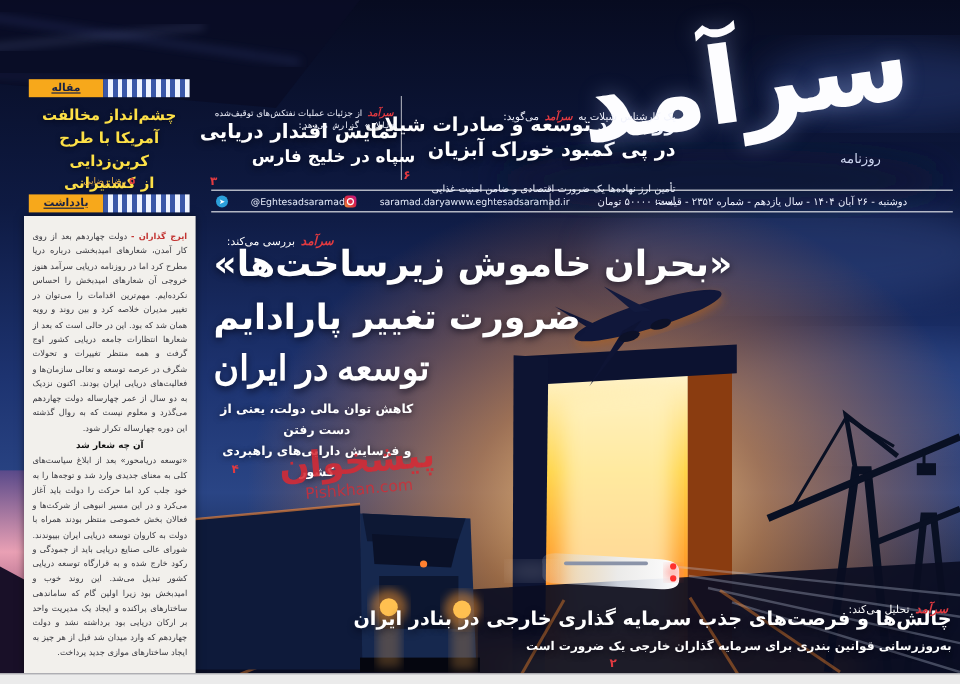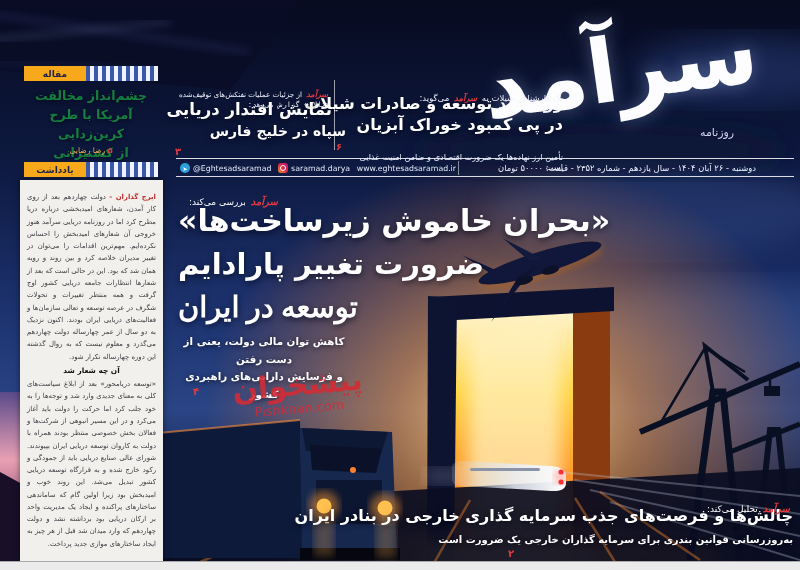--- a/index.html
+++ b/index.html
@@ -10,37 +10,37 @@
   .txt{color:#fff;z-index:3;margin-top:12px;}
   .masthead-logo{left:445px;top:-8px;width:350px;height:155px;display:flex;align-items:center;justify-content:center;
      font-size:88px;font-weight:bold;color:#fdfdff;transform:rotate(-8deg);z-index:3;
      text-shadow:0 0 18px rgba(180,200,255,.35);}
   .newspaper-label{left:700px;top:126px;font-size:11px;color:#cdd6f0;z-index:3;}
   .rule{background:rgba(255,255,255,.85);z-index:3;}
   .dateline{left:462px;top:160px;width:330px;height:16px;line-height:16px;text-align:center;
      font-size:8.4px;color:#eef2ff;z-index:3;white-space:nowrap;}
   .socialbar{left:180px;top:160px;width:276px;height:16px;display:flex;direction:ltr;align-items:center;
      justify-content:space-between;font-size:7.8px;color:#e3e9f7;z-index:3;}
-  .socialbar .item{display:flex;align-items:center;gap:3px;}
+  .socialbar .item{display:flex;align-items:center;gap:19px;}
   .tg{width:10px;height:10px;border-radius:50%;background:#2ca0da;display:flex;align-items:center;justify-content:center;
       color:#fff;font-size:6px;}
   .ig{width:10px;height:10px;border-radius:3px;background:linear-gradient(45deg,#f09433,#dc2743,#bc1888);
       display:flex;align-items:center;justify-content:center;}
   .ig i{width:4px;height:4px;border:1px solid #fff;border-radius:50%;display:block;}
   .mini-logo{color:#e23a40;font-weight:bold;font-style:italic;padding:0 2px;}
   .kicker{font-size:8.5px;color:#f0f2fc;}
   .hl{font-weight:bold;color:#fff;white-space:nowrap;text-shadow:0 2px 6px rgba(0,0,15,.65);}
   .pagenum{color:#e23a40;font-weight:bold;font-size:10px;z-index:3;}
   
   .tagrow{display:flex;direction:ltr;height:15px;z-index:3;}
   .tag{width:62px;background:#f7a81b;color:#1b2344;font-size:9px;font-weight:bold;
-       display:flex;align-items:center;justify-content:center;}
+       display:flex;align-items:center;justify-content:center;text-decoration:underline;}
   .stripes{flex:1;background:repeating-linear-gradient(90deg,#3a57a8 0 4px,#eef3ff 4px 8px);}
   .colhead{left:16px;top:86px;width:150px;text-align:center;font-size:12.5px;font-weight:bold;
-     line-height:19px;color:#15803d;z-index:3;text-shadow:0 1px 4px rgba(0,0,15,.6);}
+     line-height:19px;color:#fde047;z-index:3;text-shadow:0 1px 4px rgba(0,0,15,.6);}
   .author{left:24px;top:146px;width:134px;text-align:center;font-size:7.6px;color:#eeb24a;z-index:3;}
   .notebox{left:20px;top:180px;width:143px;height:381px;background:#f2f0ec;z-index:2;
      box-sizing:border-box;padding:6px 7px;box-shadow:0 0 6px rgba(0,0,0,.5);}
   .notebox .title{font-size:12.5px;font-weight:bold;color:#15151a;text-align:center;line-height:16px;}
   .notebox .body{margin-top:5px;font-size:6.9px;line-height:1.78;color:#3a3a40;text-align:justify;}
   .notebox .lead{color:#c23230;font-weight:bold;}
   .notebox .subhead{font-weight:bold;color:#111;font-size:7.4px;margin:1px 0;text-align:center;}
   .subtitle-w{font-weight:bold;color:#fff;text-shadow:0 1px 5px rgba(0,0,15,.7);}
   .watermark{left:213px;top:368px;width:170px;transform:rotate(-5deg);z-index:4;text-align:center;
      color:rgba(214,42,52,.88);}

